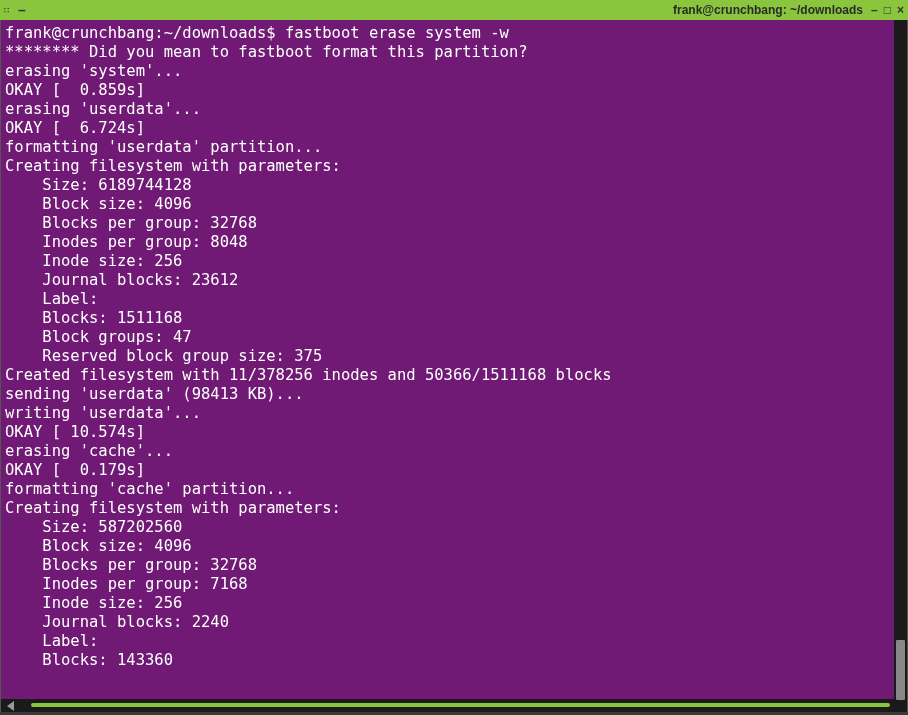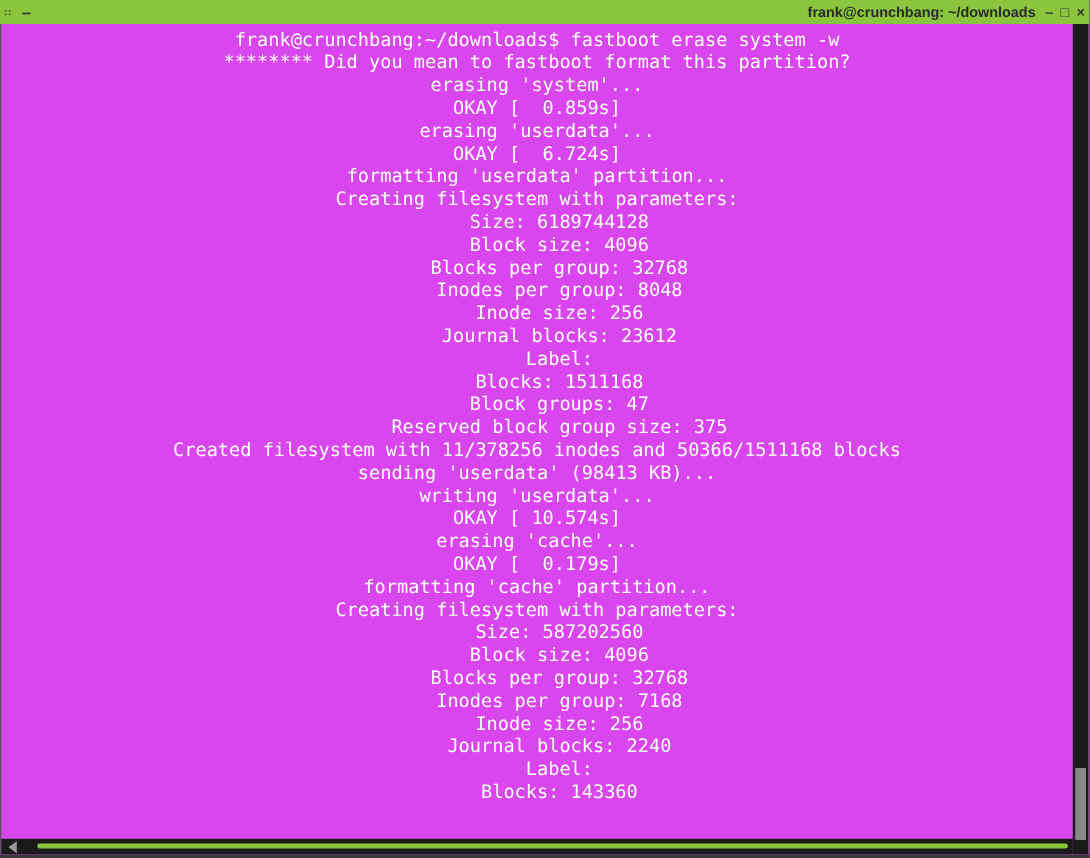--- a/index.html
+++ b/index.html
@@ -61,27 +61,26 @@
     }
     .ctrl {
       font-size: 12px;
       font-weight: bold;
       color: #333;
       cursor: pointer;
       line-height: 1;
     }
     .terminal-body {
       flex: 1;
-      background: #d946ef;
+      background: #701a75;
       border-left: 1px solid #555;
       border-right: 1px solid #555;
       display: flex;
       position: relative;
       overflow: hidden;
-      text-align: center;
     }
     .terminal-text {
       flex: 1;
       padding: 4px 4px;
       font-family: "DejaVu Sans Mono", "Liberation Mono", monospace;
       font-size: 15.5px;
       line-height: 19px;
       color: #ffffff;
       white-space: pre;
       overflow: hidden;

